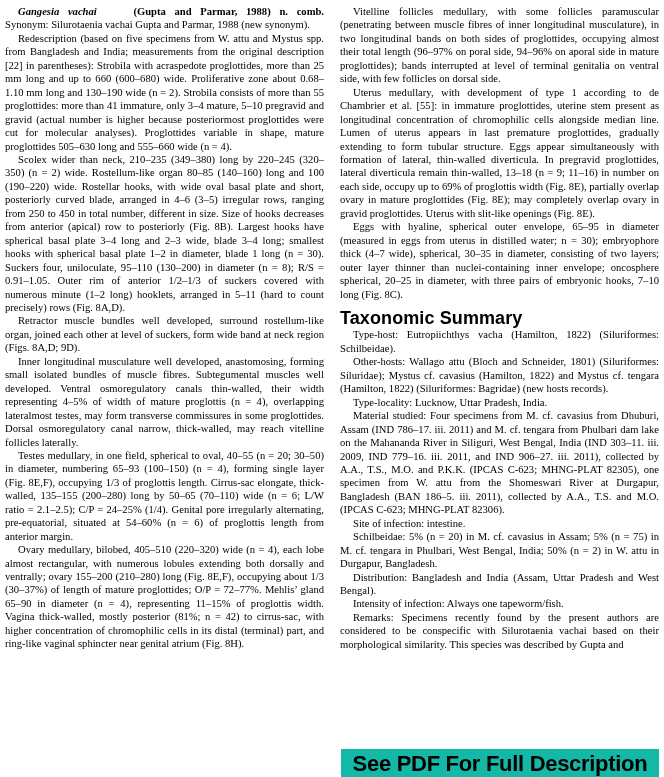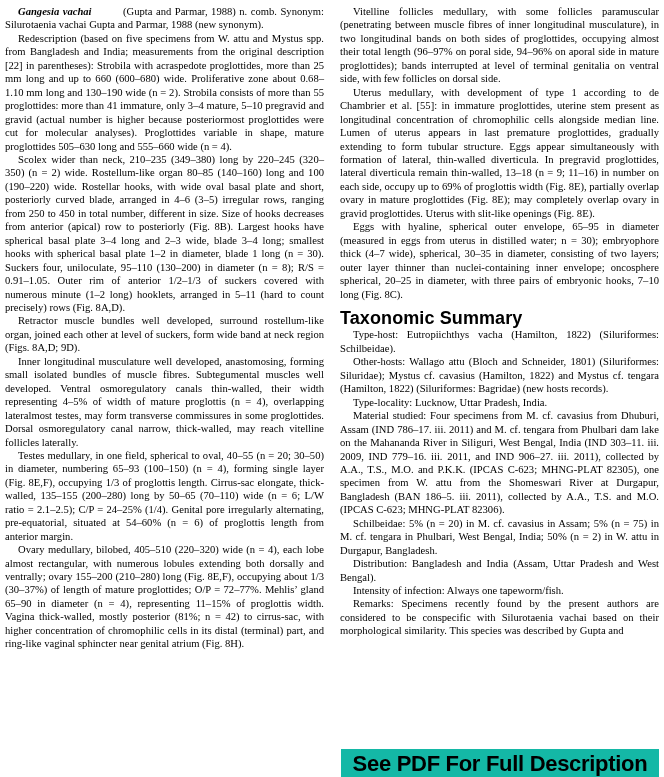--- a/index.html
+++ b/index.html
@@ -9,21 +9,21 @@
     font-family:"Liberation Serif", serif; color:#000;
   }
   .page { position:absolute; inset:0; padding:5px 6px 0 5px; display:flex; gap:16px; }
   .col {
     width:319px; flex:none;
     font-size:10.6px; line-height:13.45px;
     text-align:justify; text-justify:inter-word;
   }
   p.para { text-indent:13px; margin:0; }
   .i  { }
-  .b  { font-weight:normal;padding-left:28px; }
+  .b  { font-weight:bold;padding-left:28px; }
   .bi { font-weight:bold; font-style:italic; }
   .section-heading {
     font-family:"Liberation Sans", sans-serif;
     font-size:18px; font-weight:600; letter-spacing:0.1px;
     margin:11px 0 3px 0; text-align:left; text-indent:0;
   }
   .banner {
     position:absolute; left:341px; bottom:0px; width:318px;
     text-align:center;
     font-family:"Liberation Sans", sans-serif;
@@ -49,20 +49,21 @@
         <p class="para">Vitelline follicles medullary, with some follicles paramuscular (penetrating between muscle fibres of inner longitudinal musculature), in two longitudinal bands on both sides of proglottides, occupying almost their total length (96–97% on poral side, 94–96% on aporal side in mature proglottides); bands interrupted at level of terminal genitalia on ventral side, with few follicles on dorsal side.</p>
         <p class="para">Uterus medullary, with development of type 1 according to de Chambrier et al. [55]: in immature proglottides, uterine stem present as longitudinal concentration of chromophilic cells alongside median line. Lumen of uterus appears in last premature proglottides, gradually extending to form tubular structure. Eggs appear simultaneously with formation of lateral, thin-walled diverticula. In pregravid proglottides, lateral diverticula remain thin-walled, 13–18 (n = 9; 11–16) in number on each side, occupy up to 69% of proglottis width (Fig. 8E), partially overlap ovary in mature proglottides (Fig. 8E); may completely overlap ovary in gravid proglottides. Uterus with slit-like openings (Fig. 8E).</p>
         <p class="para">Eggs with hyaline, spherical outer envelope, 65–95 in diameter (measured in eggs from uterus in distilled water; n = 30); embryophore thick (4–7 wide), spherical, 30–35 in diameter, consisting of two layers; outer layer thinner than nuclei-containing inner envelope; oncosphere spherical, 20–25 in diameter, with three pairs of embryonic hooks, 7–10 long (Fig. 8C).</p>
       </div>
     <h2 class="section-heading">Taxonomic Summary</h2>
     <div id="right-summary">
         <p class="para"><span class="i">Type-host</span>: <span class="i">Eutropiichthys vacha</span> (Hamilton, 1822) (Siluriformes: Schilbeidae).</p>
         <p class="para"><span class="i">Other-hosts</span>: <span class="i">Wallago attu</span> (Bloch and Schneider, 1801) (Siluriformes: Siluridae); <span class="i">Mystus</span> cf. <span class="i">cavasius</span> (Hamilton, 1822) and <span class="i">Mystus</span> cf. <span class="i">tengara</span> (Hamilton, 1822) (Siluriformes: Bagridae) (new hosts records).</p>
         <p class="para"><span class="i">Type-locality</span>: Lucknow, Uttar Pradesh, India.</p>
         <p class="para"><span class="i">Material studied</span>: Four specimens from <span class="i">M.</span> cf. <span class="i">cavasius</span> from Dhuburi, Assam (IND 786–17. iii. 2011) and <span class="i">M.</span> cf. <span class="i">tengara</span> from Phulbari dam lake on the Mahananda River in Siliguri, West Bengal, India (IND 303–11. iii. 2009, IND 779–16. iii. 2011, and IND 906–27. iii. 2011), collected by A.A., T.S., M.O. and P.K.K. (IPCAS C-623; MHNG-PLAT 82305), one specimen from <span class="i">W. attu</span> from the Shomeswari River at Durgapur, Bangladesh (BAN 186–5. iii. 2011), collected by A.A., T.S. and M.O. (IPCAS C-623; MHNG-PLAT 82306).</p>
+        <p class="para"><span class="i">Site of infection</span>: intestine.</p>
         <p class="para"><span class="i">Schilbeidae</span>: 5% (n = 20) in <span class="i">M.</span> cf. <span class="i">cavasius</span> in Assam; 5% (n = 75) in <span class="i">M.</span> cf. <span class="i">tengara</span> in Phulbari, West Bengal, India; 50% (n = 2) in <span class="i">W. attu</span> in Durgapur, Bangladesh.</p>
         <p class="para"><span class="i">Distribution</span>: Bangladesh and India (Assam, Uttar Pradesh and West Bengal).</p>
         <p class="para"><span class="i">Intensity of infection</span>: Always one tapeworm/fish.</p>
         <p class="para"><span class="i">Remarks</span>: Specimens recently found by the present authors are considered to be conspecific with <span class="i">Silurotaenia vachai</span> based on their morphological similarity. This species was described by Gupta and</p>
       </div>
   </div>
   <div class="banner">See PDF For Full Description</div>
 </div>
 
 </body></html>

